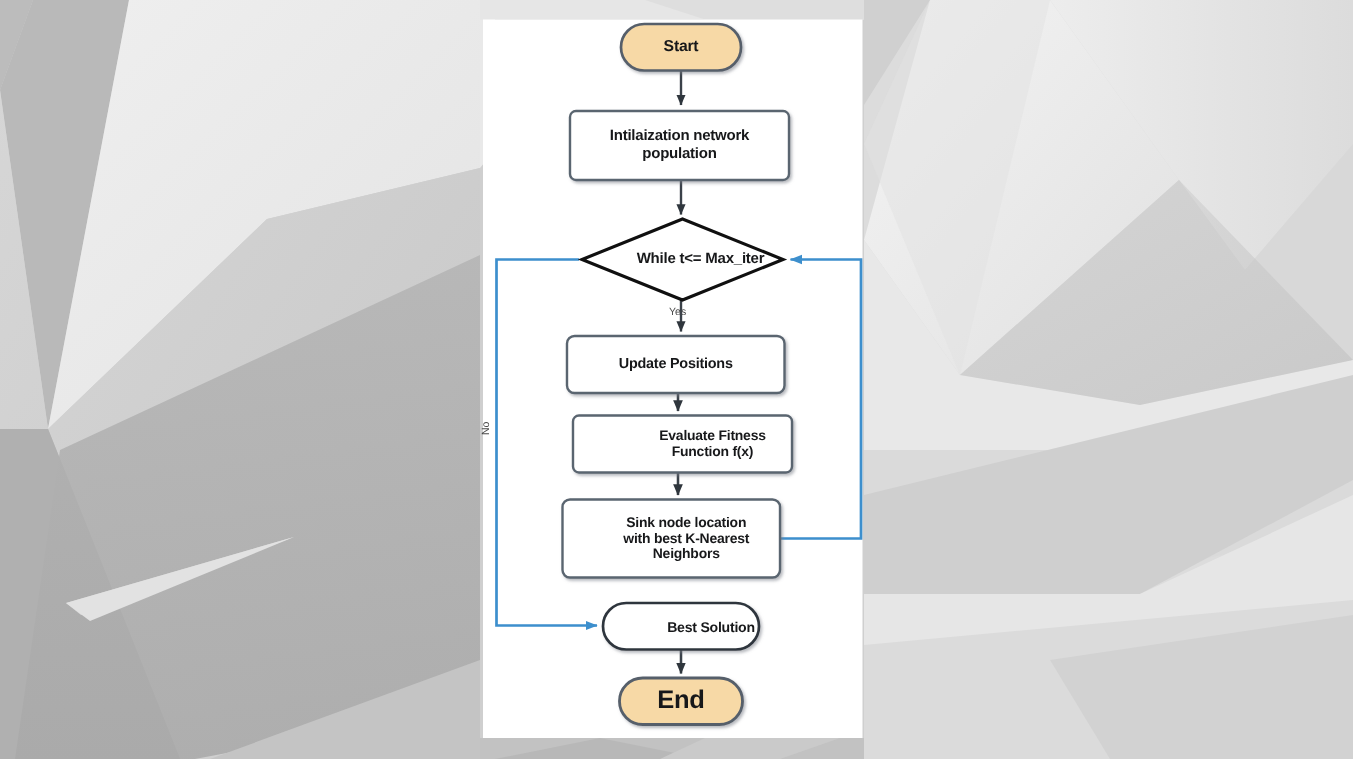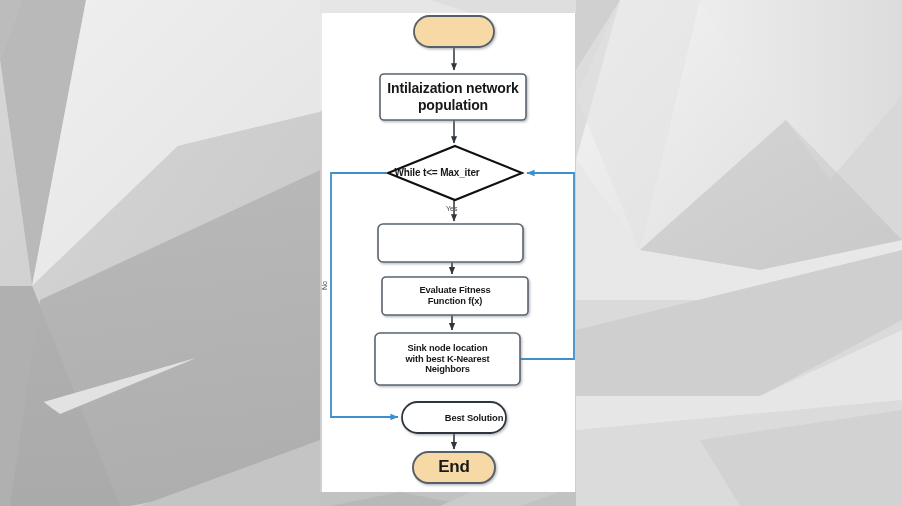--- a/index.html
+++ b/index.html
@@ -171,31 +171,33 @@
       <rect x="375" y="333" width="145" height="52" rx="5" ry="5" fill="#ffffff" stroke="#5a6570" stroke-width="1.6" filter="url(#sh)"></rect>
     </g>
     <g>
       <rect x="402" y="402" width="104" height="31" rx="15.5" ry="15.5" fill="#ffffff" stroke="#2f363d" stroke-width="1.8" filter="url(#sh)"></rect>
     </g>
     <g>
       <rect x="413" y="452" width="82" height="31" rx="15.5" ry="15.5" fill="#f7d9a6" stroke="#565f6b" stroke-width="1.9" filter="url(#sh)"></rect>
     </g>
   </svg>
 
-
-  <div class="node-label" style="left:380px;top:74px;width:146px;height:46px;font-size:14px;">Intilaization network
+  <div class="node-label" style="left:414px;top:16px;width:80px;height:31px;font-size:10.5px;">Start</div>
+
+  <div class="node-label" style="left:380px;top:74px;width:146px;height:46px;font-size:10px;">Intilaization network
 population</div>
 
-  <div class="node-label" style="left:360px;top:146px;width:154px;height:54px;font-size:10px;">While t&lt;= Max_iter</div>
-
-
-  <div class="node-label" style="left:382px;top:277px;width:146px;height:38px;font-size:9.3px;">Evaluate Fitness
+  <div class="node-label" style="left:390px;top:146px;width:154px;height:54px;font-size:10px;">While t&lt;= Max_iter</div>
+
+  <div class="node-label" style="left:378px;top:224px;width:145px;height:38px;font-size:9.6px;">Update Positions</div>
+
+  <div class="node-label" style="left:382px;top:277px;width:146px;height:38px;font-size:9.3px;padding-left:20px;">Evaluate Fitness
 Function f(x)</div>
 
-  <div class="node-label" style="left:375px;top:333px;width:145px;height:52px;font-size:9.3px;">Sink node location
+  <div class="node-label" style="left:375px;top:333px;width:145px;height:52px;font-size:9.3px;padding-left:10px;">Sink node location
 with best K-Nearest
 Neighbors</div>
 
   <div class="node-label" style="left:402px;top:402px;width:104px;height:31px;font-size:9.4px;padding-left:20px;">Best Solution</div>
 
   <div class="node-label" style="left:413px;top:452px;width:82px;height:31px;font-size:17px;">End</div>
 
   <div class="edge-label" style="left:446px;top:205px;font-size:7px;">Yes</div>
 
   <div class="edge-label" style="left:321px;top:290px;font-size:7px;transform:rotate(-90deg);transform-origin:left top;">No</div>

